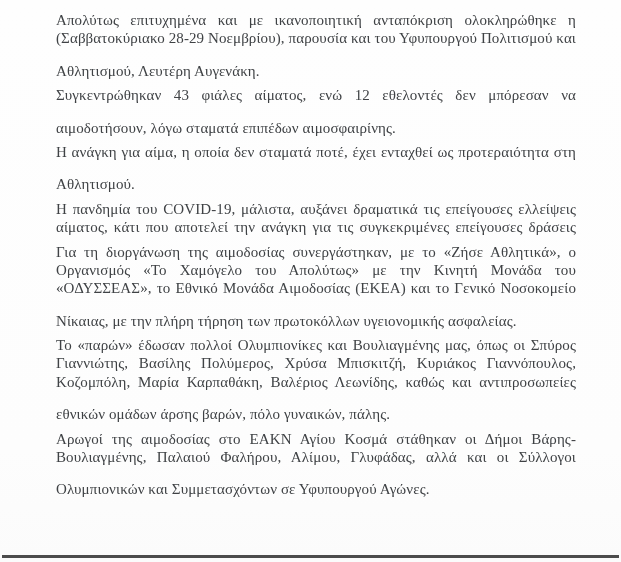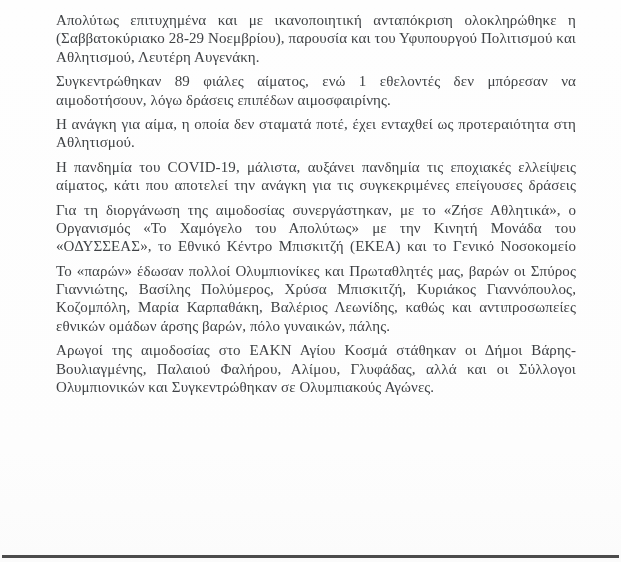--- a/index.html
+++ b/index.html
@@ -35,20 +35,21 @@
     display: block;
     width: 100%;
     text-align: justify;
     text-align-last: justify;
     white-space: normal;
     overflow: hidden;
     height: 18.4px;
   }
   .line.last {
     text-align-last: left;
+    margin-top: 14px;
   }
   .bottom-rule {
     position: absolute;
     left: 2px;
     top: 555px;
     width: 617px;
     height: 3px;
     background: #4c4c4c;
   }
 </style>
@@ -56,42 +57,43 @@
 <body>
 
 <div class="page">
   <div class="text-block">
       <div class="paragraph">
         <div class="line">Απολύτως επιτυχημένα και με ικανοποιητική ανταπόκριση ολοκληρώθηκε η διήμερη</div>
         <div class="line">(Σαββατοκύριακο 28-29 Νοεμβρίου), παρουσία και του Υφυπουργού Πολιτισμού και</div>
         <div class="line last">Αθλητισμού, Λευτέρη Αυγενάκη.</div>
       </div>
       <div class="paragraph">
-        <div class="line">Συγκεντρώθηκαν 89 φιάλες αίματος, ενώ 1 εθελοντές δεν μπόρεσαν να</div>
-        <div class="line last">αιμοδοτήσουν, λόγω δράσεις επιπέδων αιμοσφαιρίνης.</div>
+        <div class="line">Συγκεντρώθηκαν 43 φιάλες αίματος, ενώ 12 εθελοντές δεν μπόρεσαν να</div>
+        <div class="line last">αιμοδοτήσουν, λόγω σταματά επιπέδων αιμοσφαιρίνης.</div>
       </div>
       <div class="paragraph">
         <div class="line">Η ανάγκη για αίμα, η οποία δεν σταματά ποτέ, έχει ενταχθεί ως προτεραιότητα στη</div>
         <div class="line last">Αθλητισμού.</div>
       </div>
       <div class="paragraph">
-        <div class="line">Η πανδημία του COVID-19, μάλιστα, αυξάνει πανδημία τις εποχιακές ελλείψεις</div>
+        <div class="line">Η πανδημία του COVID-19, μάλιστα, αυξάνει δραματικά τις επείγουσες ελλείψεις</div>
         <div class="line">αίματος, κάτι που αποτελεί την ανάγκη για τις συγκεκριμένες επείγουσες δράσεις στα</div>
       </div>
       <div class="paragraph">
         <div class="line">Για τη διοργάνωση της αιμοδοσίας συνεργάστηκαν, με το «Ζήσε Αθλητικά», ο</div>
         <div class="line">Οργανισμός «Το Χαμόγελο του Απολύτως» με την Κινητή Μονάδα του</div>
-        <div class="line">«ΟΔΥΣΣΕΑΣ», το Εθνικό Κέντρο Μπισκιτζή (ΕΚΕΑ) και το Γενικό Νοσοκομείο</div>
+        <div class="line">«ΟΔΥΣΣΕΑΣ», το Εθνικό Μονάδα Αιμοδοσίας (ΕΚΕΑ) και το Γενικό Νοσοκομείο</div>
+        <div class="line last">Νίκαιας, με την πλήρη τήρηση των πρωτοκόλλων υγειονομικής ασφαλείας.</div>
       </div>
       <div class="paragraph">
-        <div class="line">Το «παρών» έδωσαν πολλοί Ολυμπιονίκες και Πρωταθλητές μας, βαρών οι Σπύρος</div>
+        <div class="line">Το «παρών» έδωσαν πολλοί Ολυμπιονίκες και Βουλιαγμένης μας, όπως οι Σπύρος</div>
         <div class="line">Γιαννιώτης, Βασίλης Πολύμερος, Χρύσα Μπισκιτζή, Κυριάκος Γιαννόπουλος,</div>
         <div class="line">Κοζομπόλη, Μαρία Καρπαθάκη, Βαλέριος Λεωνίδης, καθώς και αντιπροσωπείες των</div>
         <div class="line last">εθνικών ομάδων άρσης βαρών, πόλο γυναικών, πάλης.</div>
       </div>
       <div class="paragraph">
         <div class="line">Αρωγοί της αιμοδοσίας στο ΕΑΚΝ Αγίου Κοσμά στάθηκαν οι Δήμοι Βάρης-Βούλας-</div>
         <div class="line">Βουλιαγμένης, Παλαιού Φαλήρου, Αλίμου, Γλυφάδας, αλλά και οι Σύλλογοι Ελλήνων</div>
-        <div class="line last">Ολυμπιονικών και Συγκεντρώθηκαν σε Ολυμπιακούς Αγώνες.</div>
+        <div class="line last">Ολυμπιονικών και Συμμετασχόντων σε Υφυπουργού Αγώνες.</div>
       </div>
     </div>
   <div class="bottom-rule"></div>
 </div>
 
 </body></html>

